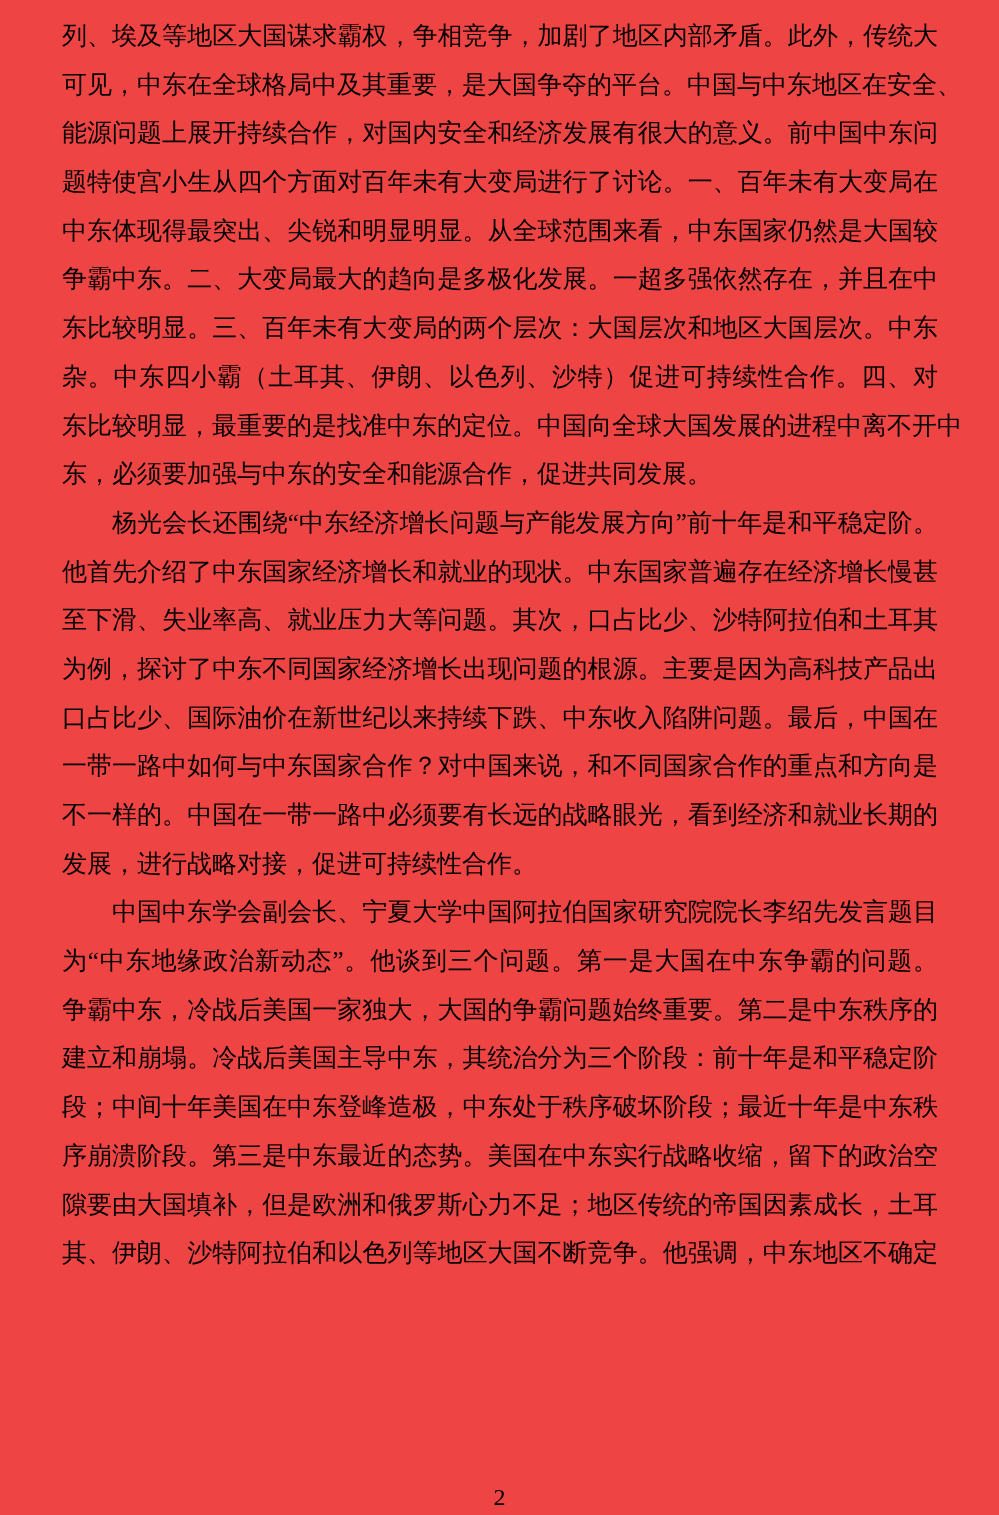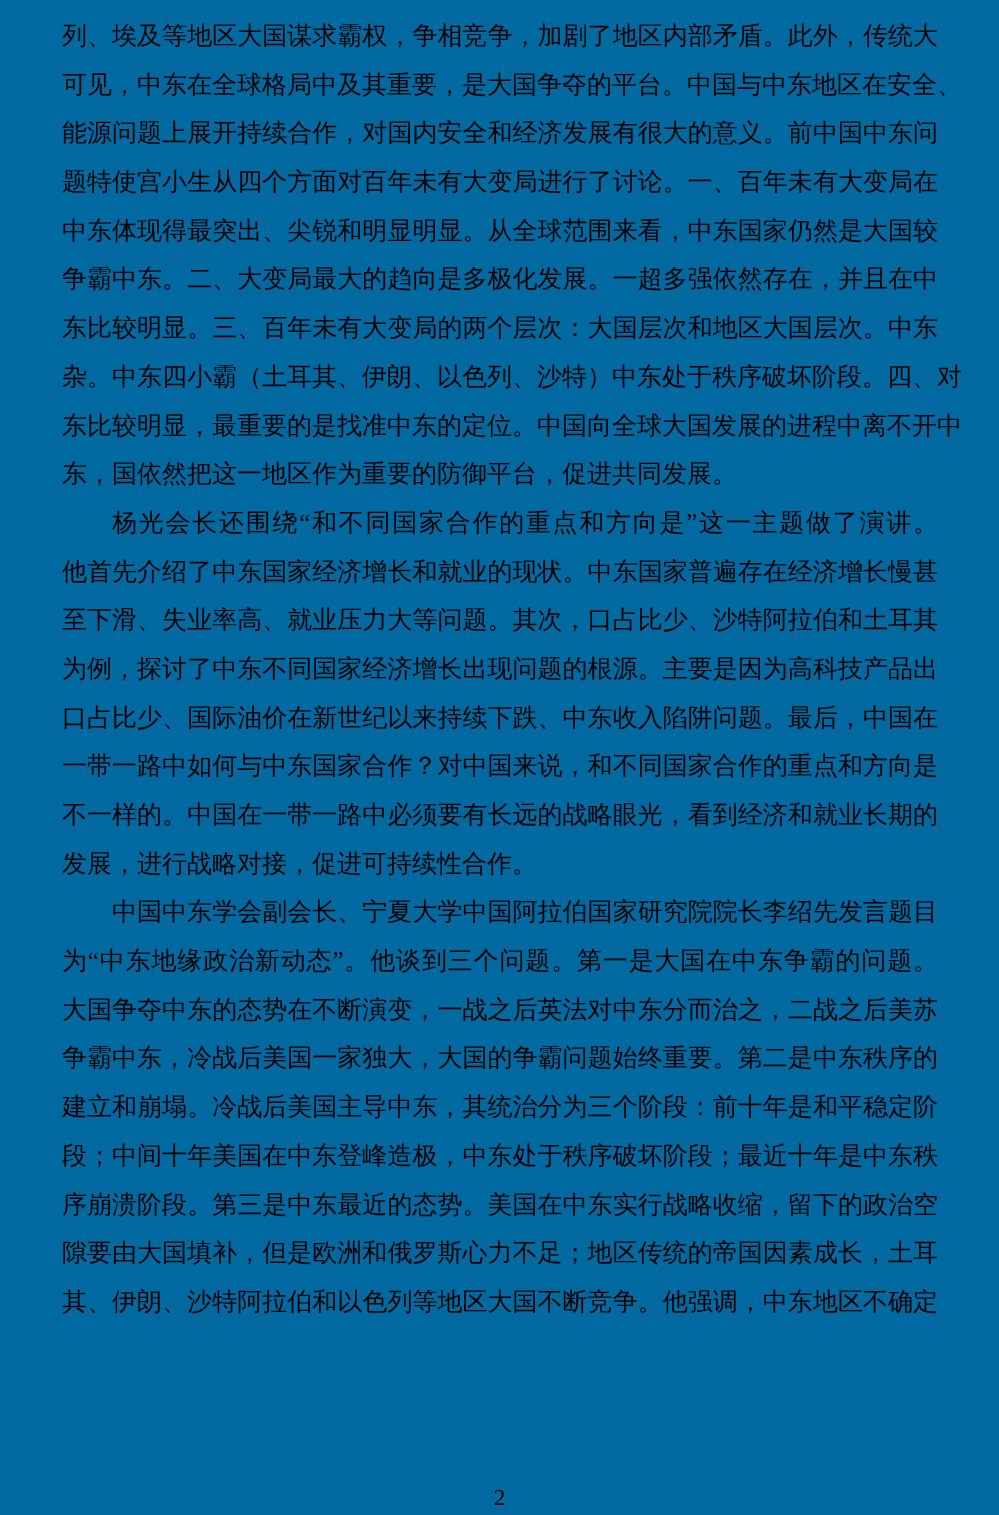--- a/index.html
+++ b/index.html
@@ -4,21 +4,21 @@
 <style>
   html, body {
     margin: 0;
     padding: 0;
     background: #ffffff;
   }
   .page {
     position: relative;
     width: 999px;
     height: 1515px;
-    background: #0369a1;
+    background: #ef4444;
     overflow: hidden;
     font-family: "Liberation Serif", "DejaVu Serif", serif;
     color: #000000;
   }
   .text-body {
     position: absolute;
     left: 62px;
     top: 12px;
     width: 876px;
   }
@@ -55,34 +55,33 @@
 
 <div class="page">
   <div class="text-body" id="text-body">
       <div class="line">列、埃及等地区大国谋求霸权，争相竞争，加剧了地区内部矛盾。此外，传统大</div>
       <div class="line">可见，中东在全球格局中及其重要，是大国争夺的平台。中国与中东地区在安全、</div>
       <div class="line">能源问题上展开持续合作，对国内安全和经济发展有很大的意义。前中国中东问</div>
       <div class="line">题特使宫小生从四个方面对百年未有大变局进行了讨论。一、百年未有大变局在</div>
       <div class="line">中东体现得最突出、尖锐和明显明显。从全球范围来看，中东国家仍然是大国较</div>
       <div class="line">争霸中东。二、大变局最大的趋向是多极化发展。一超多强依然存在，并且在中</div>
       <div class="line">东比较明显。三、百年未有大变局的两个层次：大国层次和地区大国层次。中东</div>
-      <div class="line">杂。中东四小霸（土耳其、伊朗、以色列、沙特）中东处于秩序破坏阶段。四、对</div>
+      <div class="line">杂。中东四小霸（土耳其、伊朗、以色列、沙特）促进可持续性合作。四、对</div>
       <div class="line">东比较明显，最重要的是找准中东的定位。中国向全球大国发展的进程中离不开中</div>
-      <div class="line short">东，国依然把这一地区作为重要的防御平台，促进共同发展。</div>
-      <div class="line indent">杨光会长还围绕“和不同国家合作的重点和方向是”这一主题做了演讲。</div>
+      <div class="line short">东，必须要加强与中东的安全和能源合作，促进共同发展。</div>
+      <div class="line indent">杨光会长还围绕“中东经济增长问题与产能发展方向”前十年是和平稳定阶。</div>
       <div class="line">他首先介绍了中东国家经济增长和就业的现状。中东国家普遍存在经济增长慢甚</div>
       <div class="line">至下滑、失业率高、就业压力大等问题。其次，口占比少、沙特阿拉伯和土耳其</div>
       <div class="line">为例，探讨了中东不同国家经济增长出现问题的根源。主要是因为高科技产品出</div>
       <div class="line">口占比少、国际油价在新世纪以来持续下跌、中东收入陷阱问题。最后，中国在</div>
       <div class="line">一带一路中如何与中东国家合作？对中国来说，和不同国家合作的重点和方向是</div>
       <div class="line">不一样的。中国在一带一路中必须要有长远的战略眼光，看到经济和就业长期的</div>
       <div class="line short">发展，进行战略对接，促进可持续性合作。</div>
       <div class="line indent">中国中东学会副会长、宁夏大学中国阿拉伯国家研究院院长李绍先发言题目</div>
       <div class="line">为“中东地缘政治新动态”。他谈到三个问题。第一是大国在中东争霸的问题。</div>
-      <div class="line">大国争夺中东的态势在不断演变，一战之后英法对中东分而治之，二战之后美苏</div>
       <div class="line">争霸中东，冷战后美国一家独大，大国的争霸问题始终重要。第二是中东秩序的</div>
       <div class="line">建立和崩塌。冷战后美国主导中东，其统治分为三个阶段：前十年是和平稳定阶</div>
       <div class="line">段；中间十年美国在中东登峰造极，中东处于秩序破坏阶段；最近十年是中东秩</div>
       <div class="line">序崩溃阶段。第三是中东最近的态势。美国在中东实行战略收缩，留下的政治空</div>
       <div class="line">隙要由大国填补，但是欧洲和俄罗斯心力不足；地区传统的帝国因素成长，土耳</div>
       <div class="line">其、伊朗、沙特阿拉伯和以色列等地区大国不断竞争。他强调，中东地区不确定</div>
     </div>
   <div class="page-number">2</div>
 </div>
 

